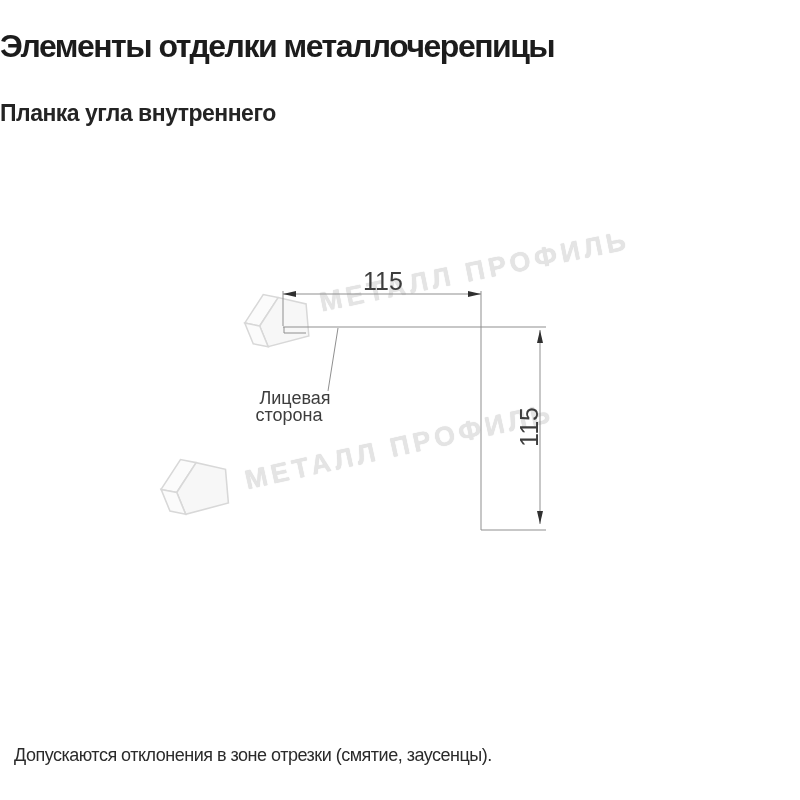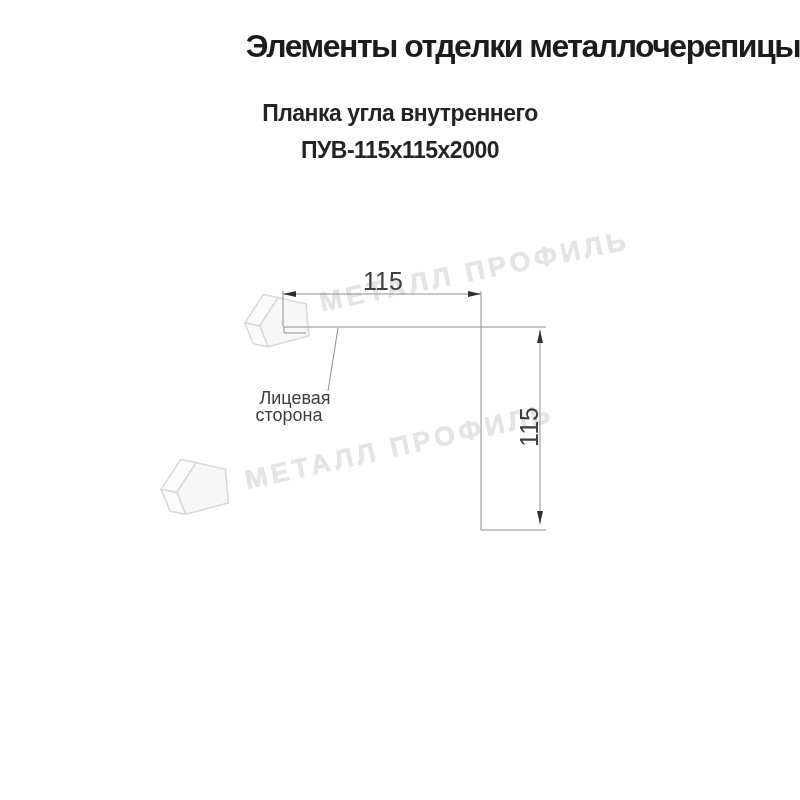--- a/index.html
+++ b/index.html
@@ -1,26 +1,26 @@
 <!DOCTYPE html>
 <html><head>
 <meta charset="utf-8">
 <style>
   html,body{margin:0;padding:0;background:#ffffff;}
   .canvas{
     position:relative;width:800px;height:800px;background:#ffffff;overflow:hidden;
     font-family:"Liberation Sans","DejaVu Sans",sans-serif;
   }
   .title{
-    position:absolute;left:0;top:26px;width:800px;text-align:right;
+    position:absolute;left:0;top:26px;width:800px;text-align:left;
     font-size:32px;font-weight:700;letter-spacing:-1.5px;color:#1c1c1c;line-height:40px;
     white-space:nowrap;
   }
   .subtitle{
-    position:absolute;left:0;top:95px;width:800px;text-align:center;
+    position:absolute;left:0;top:95px;width:800px;text-align:left;
     font-size:23px;font-weight:700;letter-spacing:-0.5px;color:#242424;line-height:37px;
     white-space:nowrap;
   }
   .footer{
     position:absolute;left:14px;top:745px;
     font-size:18px;letter-spacing:-0.5px;color:#2b2b2b;line-height:20px;
     white-space:nowrap;
   }
   .diagram{position:absolute;left:0;top:0;z-index:2;}
   .diagram text{
@@ -56,21 +56,20 @@
   <svg class="wm-logo wm-logo2" width="84" height="72" viewBox="0 0 80 68">
     <polygon points="6,34 30,10 44,16 20,40" fill="#fbfbfb" stroke="#d8d8d8" stroke-width="1.5"></polygon>
     <polygon points="20,40 44,16 70,28 66,60 24,62" fill="#f7f7f7" stroke="#d8d8d8" stroke-width="1.5"></polygon>
     <polygon points="6,34 20,40 24,62 10,56" fill="#fbfbfb" stroke="#d8d8d8" stroke-width="1.5"></polygon>
   </svg>
   <div class="wm-text wm-text2">МЕТАЛЛ ПРОФИЛЬ</div>
 
   <div class="title">Элементы отделки металлочерепицы</div>
   <div class="subtitle">
     <div>Планка угла внутреннего</div>
-    <div>ПУВ-115х115х2000</div>
   </div>
 
   <svg class="diagram" width="800" height="800" viewBox="0 0 800 800">
     <g stroke="#8f8f8f" stroke-width="1" fill="none">
 
       <line x1="283" y1="291" x2="283" y2="326"></line>
       <line x1="283" y1="294" x2="481" y2="294"></line>
 
       <line x1="283" y1="327" x2="546" y2="327"></line>
       <path d="M284,327 L284,333 L306,333"></path>
@@ -87,15 +86,16 @@
       <polygon points="540,330 537,343 543,343"></polygon>
       <polygon points="540,524 537,511 543,511"></polygon>
     </g>
     <text class="dim-label" x="383" y="290" text-anchor="middle">115</text>
     <text class="dim-label" transform="translate(538,427) rotate(-90)" text-anchor="middle">115</text>
     <text class="face-label" x="295" y="404" text-anchor="middle">Лицевая</text>
     <text class="face-label" x="289" y="421" text-anchor="middle">сторона</text>
   </svg>
 
   <div class="footer">
+    <div>Допускаются отклонения в зоне отрезки (смятие, заусенцы).</div>
   </div>
 
 </div>
 
 </body></html>

